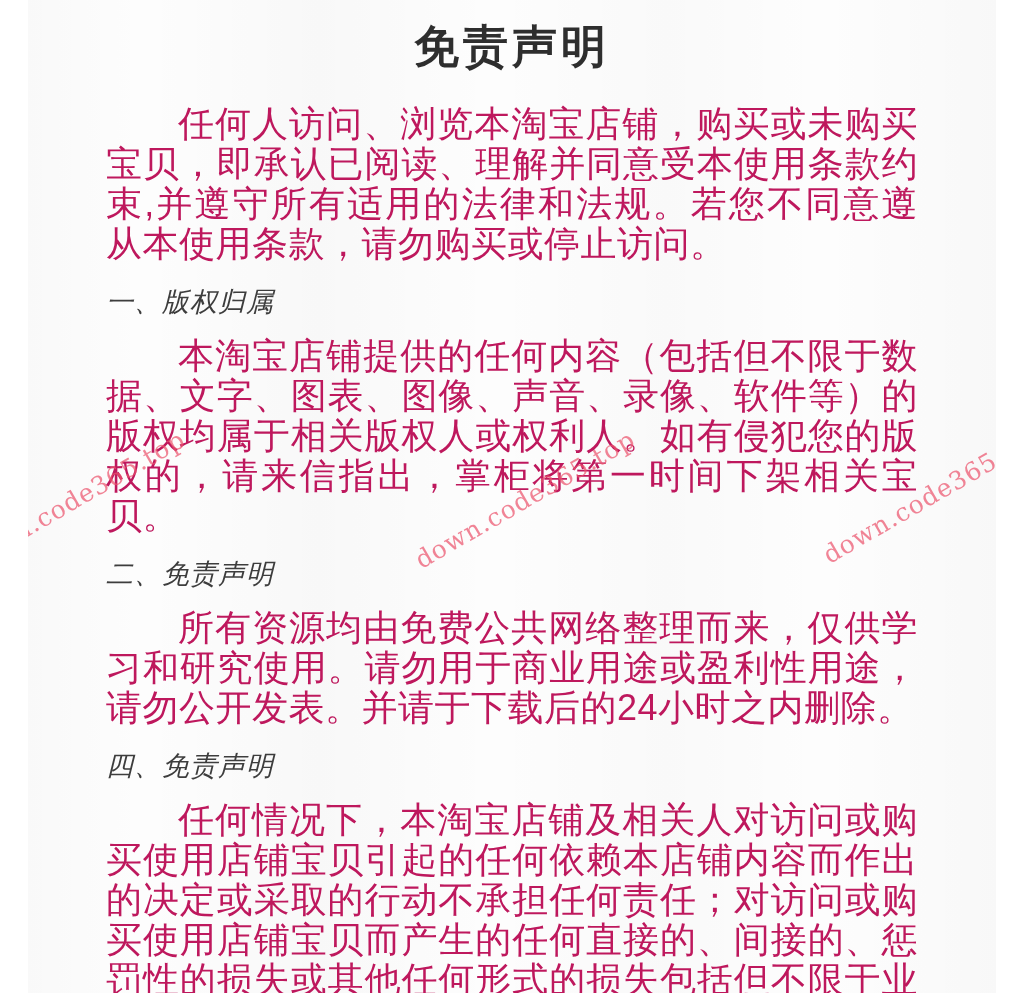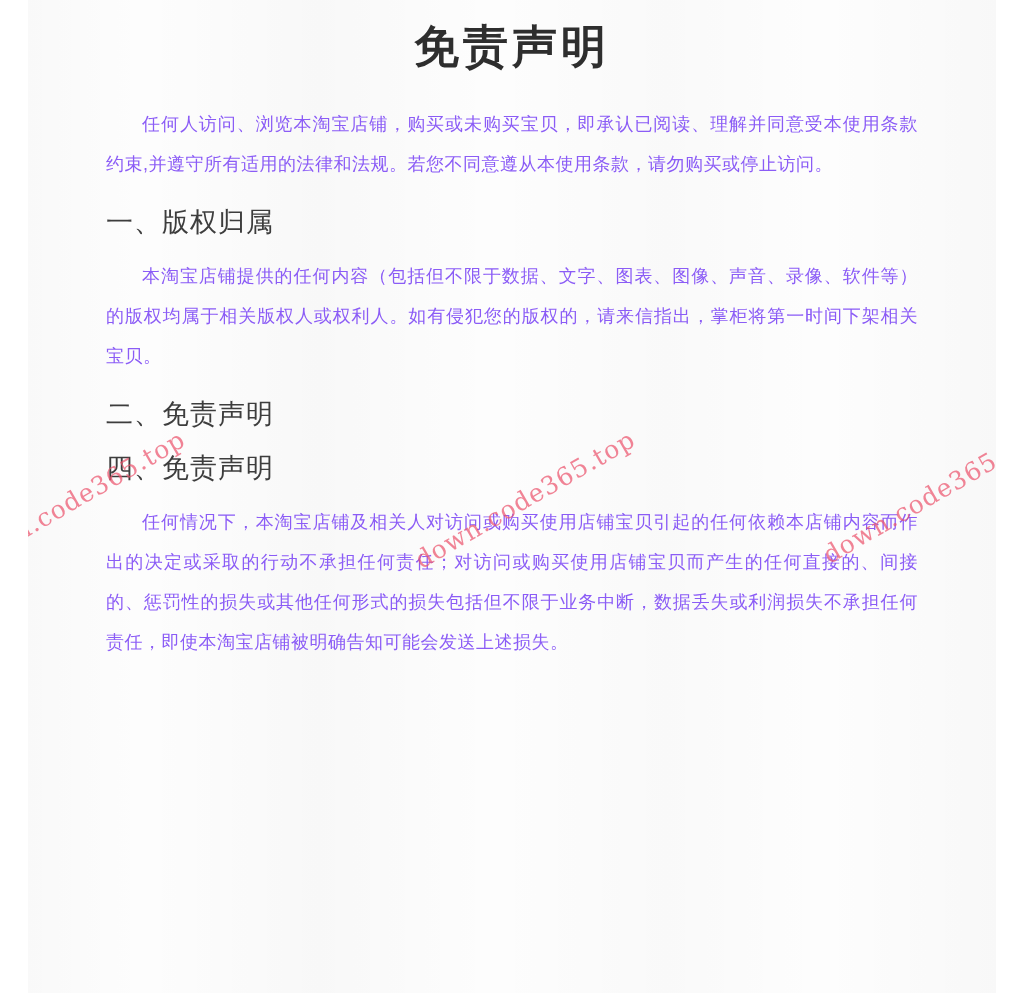--- a/index.html
+++ b/index.html
@@ -33,35 +33,36 @@
   .title {
     text-align: center;
     font-size: 45px;
     line-height: 62px;
     font-weight: 700;
     color: #2e2e2e;
     letter-spacing: 4px;
     margin-bottom: 26px;
   }
   p.body-para {
-    font-size: 18px;
+    font-size: 36px;
     line-height: 40px;
     text-indent: 2em;
     text-align: justify;
     letter-spacing: 0.5px;
-    color: #8b5cf6;
+    color: #be185d;
     margin-bottom: 18px;
   }
   h2.section-heading {
     font-size: 27px;
     line-height: 40px;
     font-weight: 400;
     color: #3d3d3d;
     letter-spacing: 1px;
     margin: 6px 0 14px 0;
+    font-style: italic;
   }
   .watermark {
     position: absolute;
     z-index: 2;
     width: 250px;
     text-align: center;
     font-family: "DejaVu Serif", "Liberation Serif", serif;
     font-size: 25px;
     letter-spacing: 1px;
     color: rgba(235, 85, 110, 0.72);
@@ -81,20 +82,21 @@
   <div class="content">
 
     <h1 class="title">免责声明</h1>
 
     <p class="body-para">任何人访问、浏览本淘宝店铺，购买或未购买宝贝，即承认已阅读、理解并同意受本使用条款约束,并遵守所有适用的法律和法规。若您不同意遵从本使用条款，请勿购买或停止访问。</p>
 
     <h2 class="section-heading">一、版权归属</h2>
     <p class="body-para">本淘宝店铺提供的任何内容（包括但不限于数据、文字、图表、图像、声音、录像、软件等）的版权均属于相关版权人或权利人。如有侵犯您的版权的，请来信指出，掌柜将第一时间下架相关宝贝。</p>
 
     <h2 class="section-heading">二、免责声明</h2>
+    <p class="body-para">所有资源均由免费公共网络整理而来，仅供学习和研究使用。请勿用于商业用途或盈利性用途，请勿公开发表。并请于下载后的24小时之内删除。</p>
 
 
     <h2 class="section-heading">四、免责声明</h2>
     <p class="body-para">任何情况下，本淘宝店铺及相关人对访问或购买使用店铺宝贝引起的任何依赖本店铺内容而作出的决定或采取的行动不承担任何责任；对访问或购买使用店铺宝贝而产生的任何直接的、间接的、惩罚性的损失或其他任何形式的损失包括但不限于业务中断，数据丢失或利润损失不承担任何责任，即使本淘宝店铺被明确告知可能会发送上述损失。</p>
 
   </div>
 
   <span class="watermark wm-left">down.code365.top</span>
   <span class="watermark wm-center">down.code365.top</span>
   <span class="watermark wm-right">down.code365.top</span>

